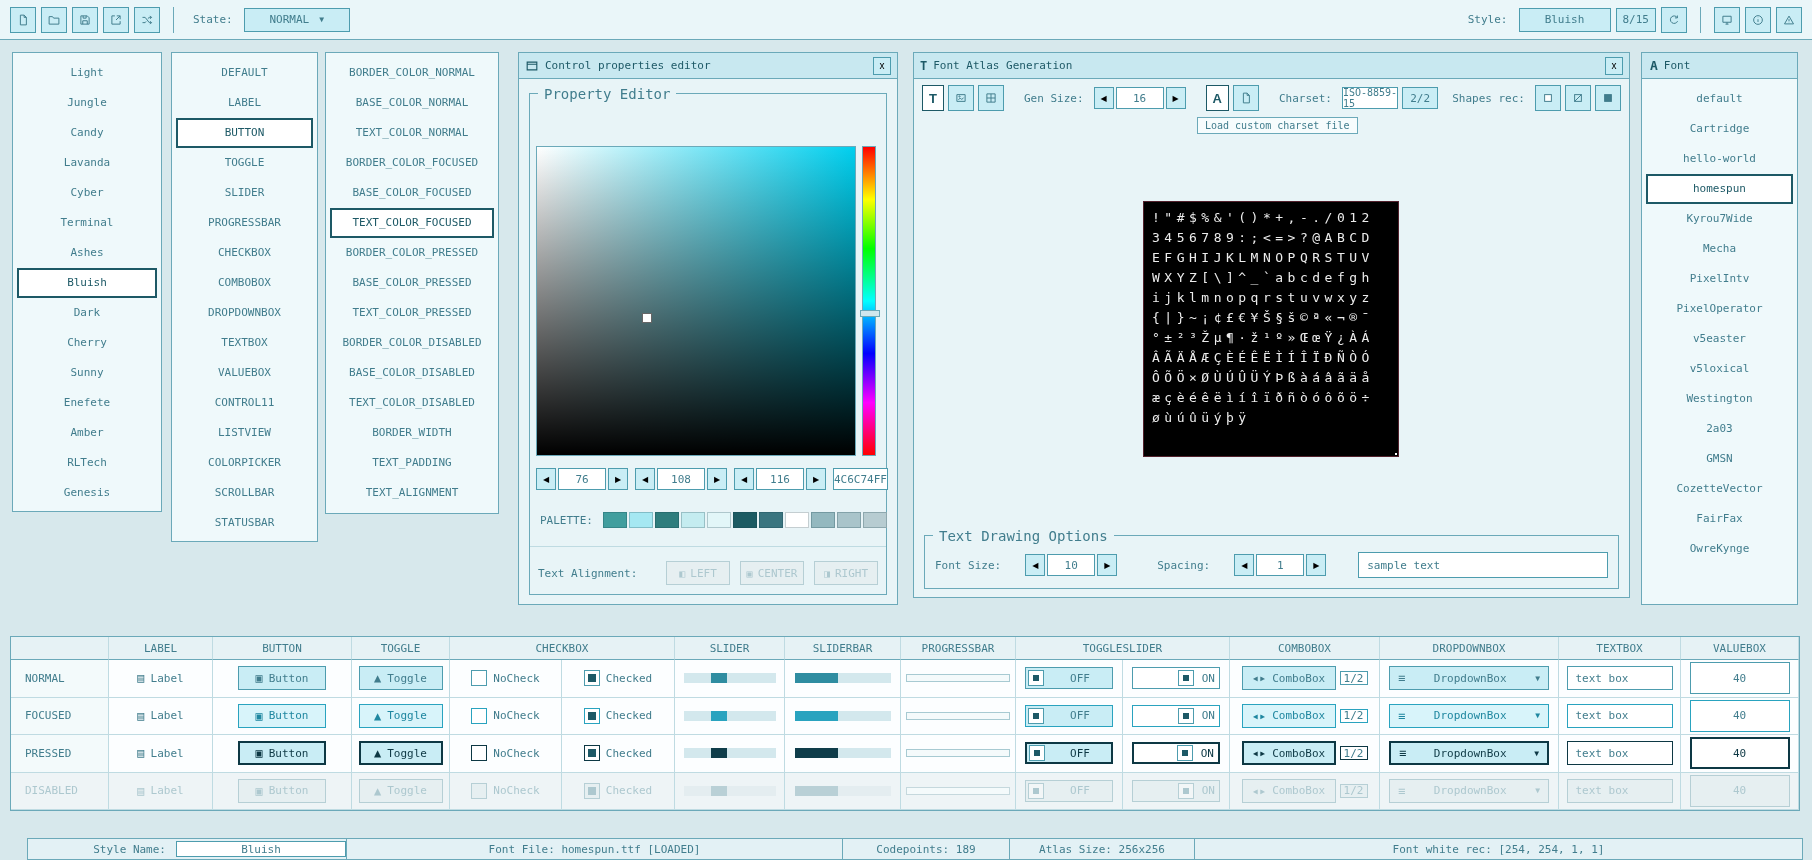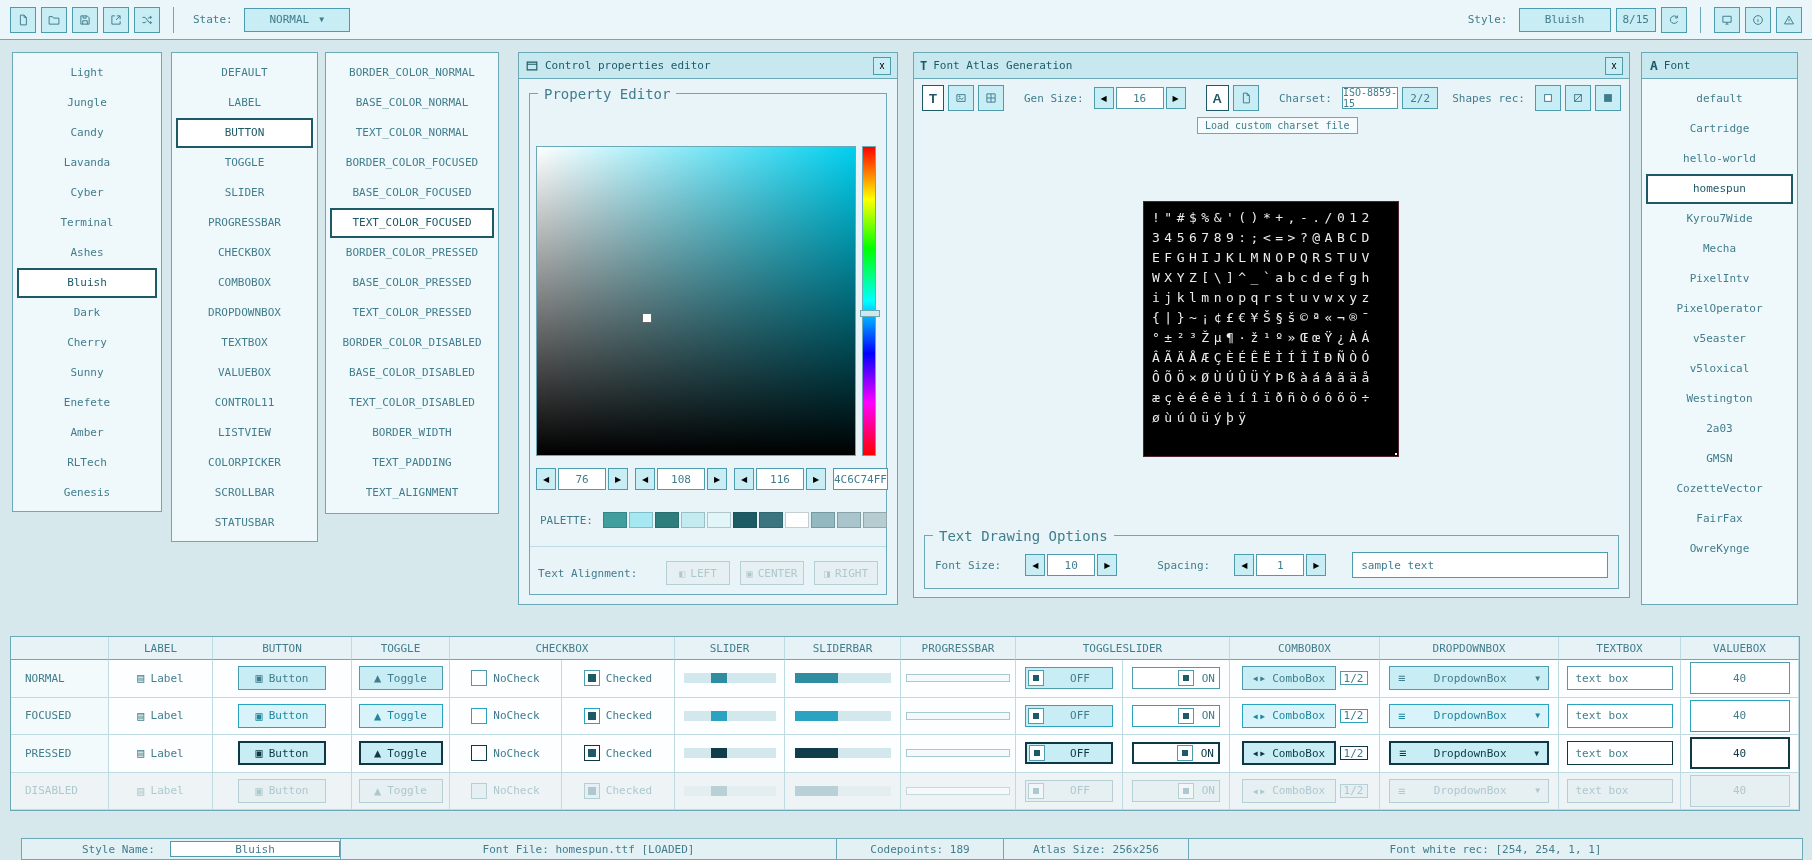--- a/index.html
+++ b/index.html
@@ -79,21 +79,21 @@
 .align-btn{width:64px;height:24px;border:1px solid var(--dis-border);background:var(--dis-bg);color:var(--dis-text);
   display:flex;align-items:center;justify-content:center;gap:5px}
 .align-btn .ai{font-size:10px}
 
 
 #atlas-window{left:913px;top:52px;width:717px;height:546px}
 .atlas-toolbar{position:absolute;left:8px;top:32px;right:8px;height:26px;display:flex;align-items:center;gap:4px}
 .tog-sel{background:#fff;border-color:var(--dark);color:var(--dark)}
 .letter-btn{font-size:13px;font-weight:bold}
 .ml{margin-left:16px}
-.mls{margin-left:2px}
+.mls{margin-left:8px}
 .charset-box{width:88px;height:22px;font-size:10px}
 .tooltip{position:absolute;left:283px;top:64px;height:17px;padding:0 7px;background:#f6fcfd;border:1px solid var(--border);
   font-size:10px;display:flex;align-items:center;z-index:5;white-space:nowrap}
 .atlas{position:absolute;left:229px;top:148px;width:256px;height:256px;background:#000;
   border:1px solid rgba(150,60,80,.55);padding:6px 8px;display:flex;flex-direction:column}
 .atlas::after{content:"";position:absolute;right:1px;bottom:1px;width:2px;height:2px;background:#fff}
 .atlas-row{color:#ececec;font-size:13px;line-height:20px;letter-spacing:4.5px;white-space:pre}
 #atlas-opts{left:10px;top:482px;width:695px;height:54px}
 .ao-row{display:flex;align-items:center;gap:24px;height:100%;padding:6px 10px 0 10px}
 .sample-box{flex:1;height:26px;border:1px solid var(--accent);background:#fff;display:flex;align-items:center;padding:0 8px}
@@ -159,21 +159,21 @@
 .state-disabled .cb.checked::after{background:var(--dis-text)}
 .state-disabled .w-slider{background:#e4edf0}
 .state-disabled .handle,.state-disabled .fill{background:#b9d0d6}
 .state-disabled .knob{border-color:var(--dis-border);background:#f2f6f7}
 .state-disabled .knob::after{background:var(--dis-text)}
 .state-disabled .w-progress{border-color:#c5d8dd}
 
 
 #statusbar{position:absolute;left:9px;top:838px;width:1794px;height:22px;display:flex}
 .sb-seg{border:1px solid var(--border);background:#e3f1f5;display:flex;align-items:center;justify-content:center;margin-left:-1px;white-space:nowrap}
-.sb-seg:first-child{margin-left:12px;justify-content:space-between;padding-left:60px}
+.sb-seg:first-child{margin-left:18px;justify-content:flex-end;padding-left:60px}
 .sb-input{width:170px;height:16px;background:#fff;border:1px solid var(--accent);margin-left:10px;
   display:flex;align-items:center;justify-content:center}
 </style>
 </head>
 <body>
 
 <div id="app">
 
   <header class="toolbar">
     <div class="tb-group">

